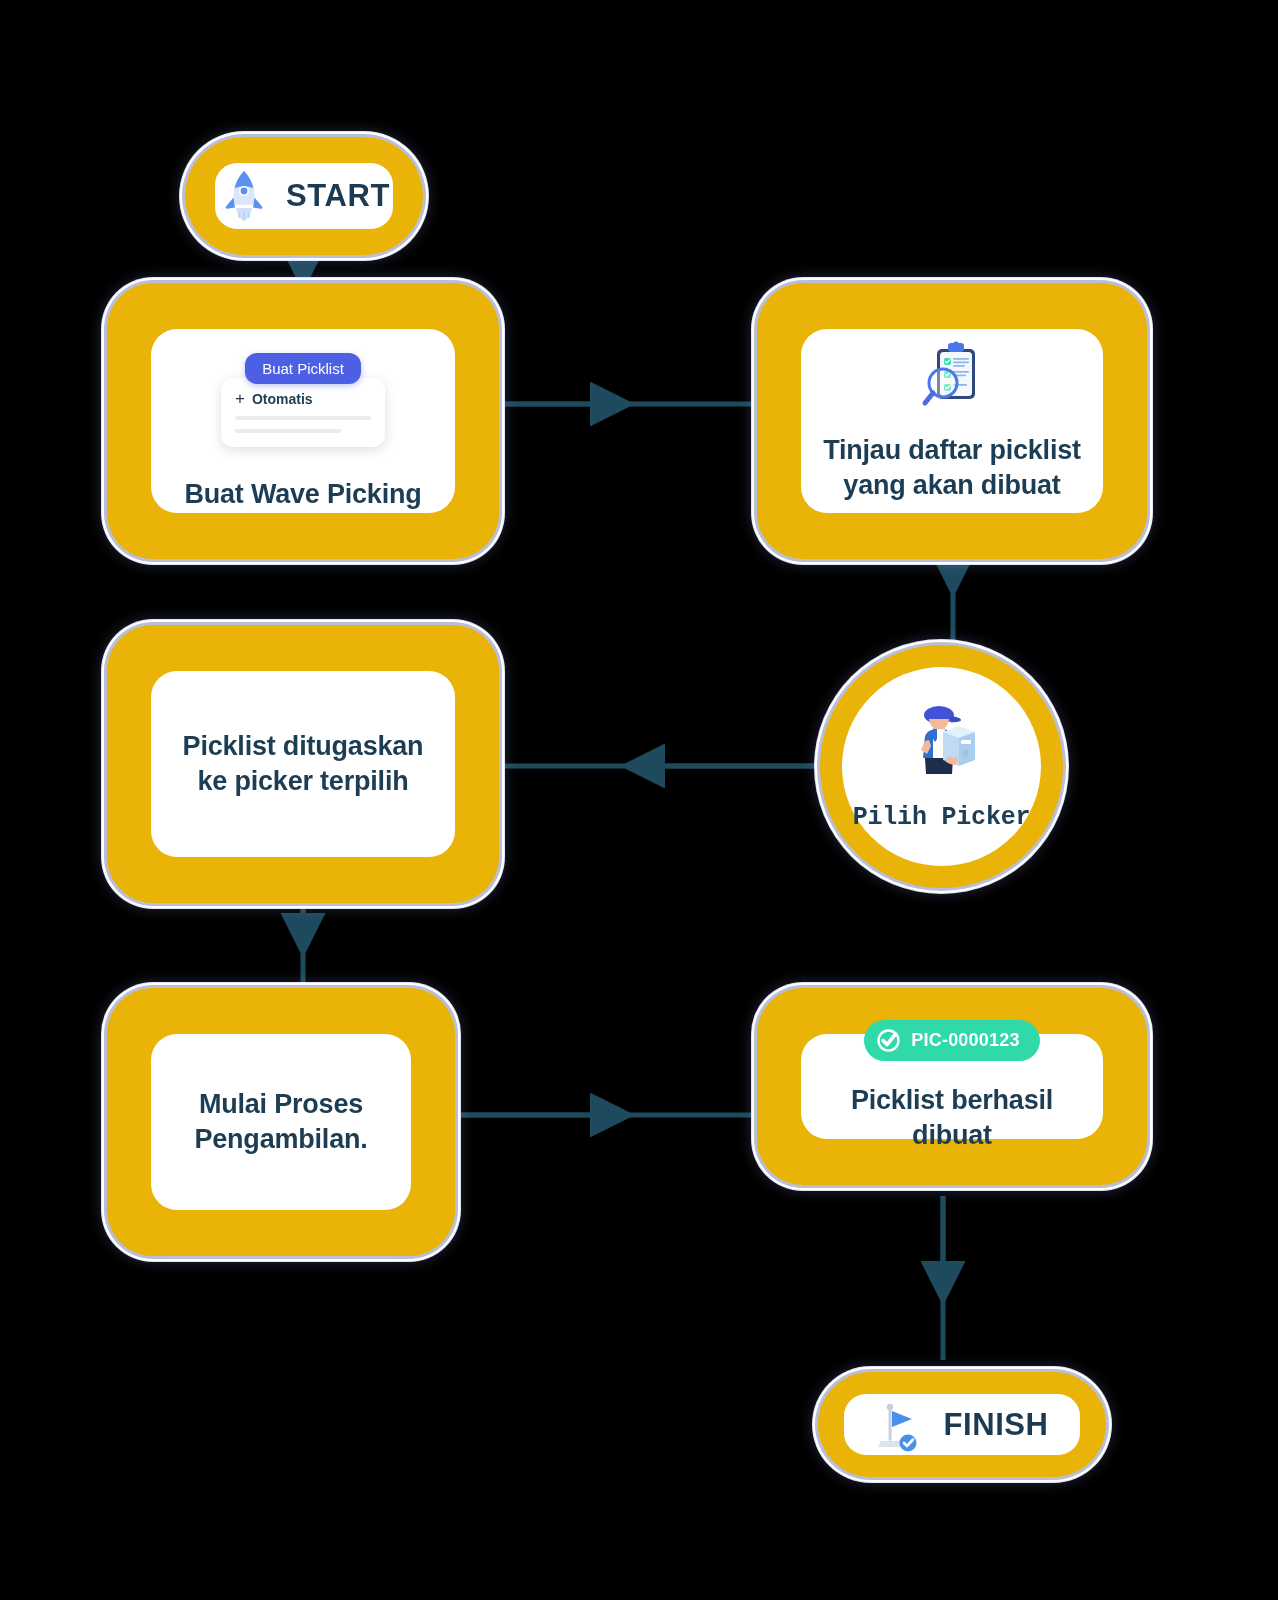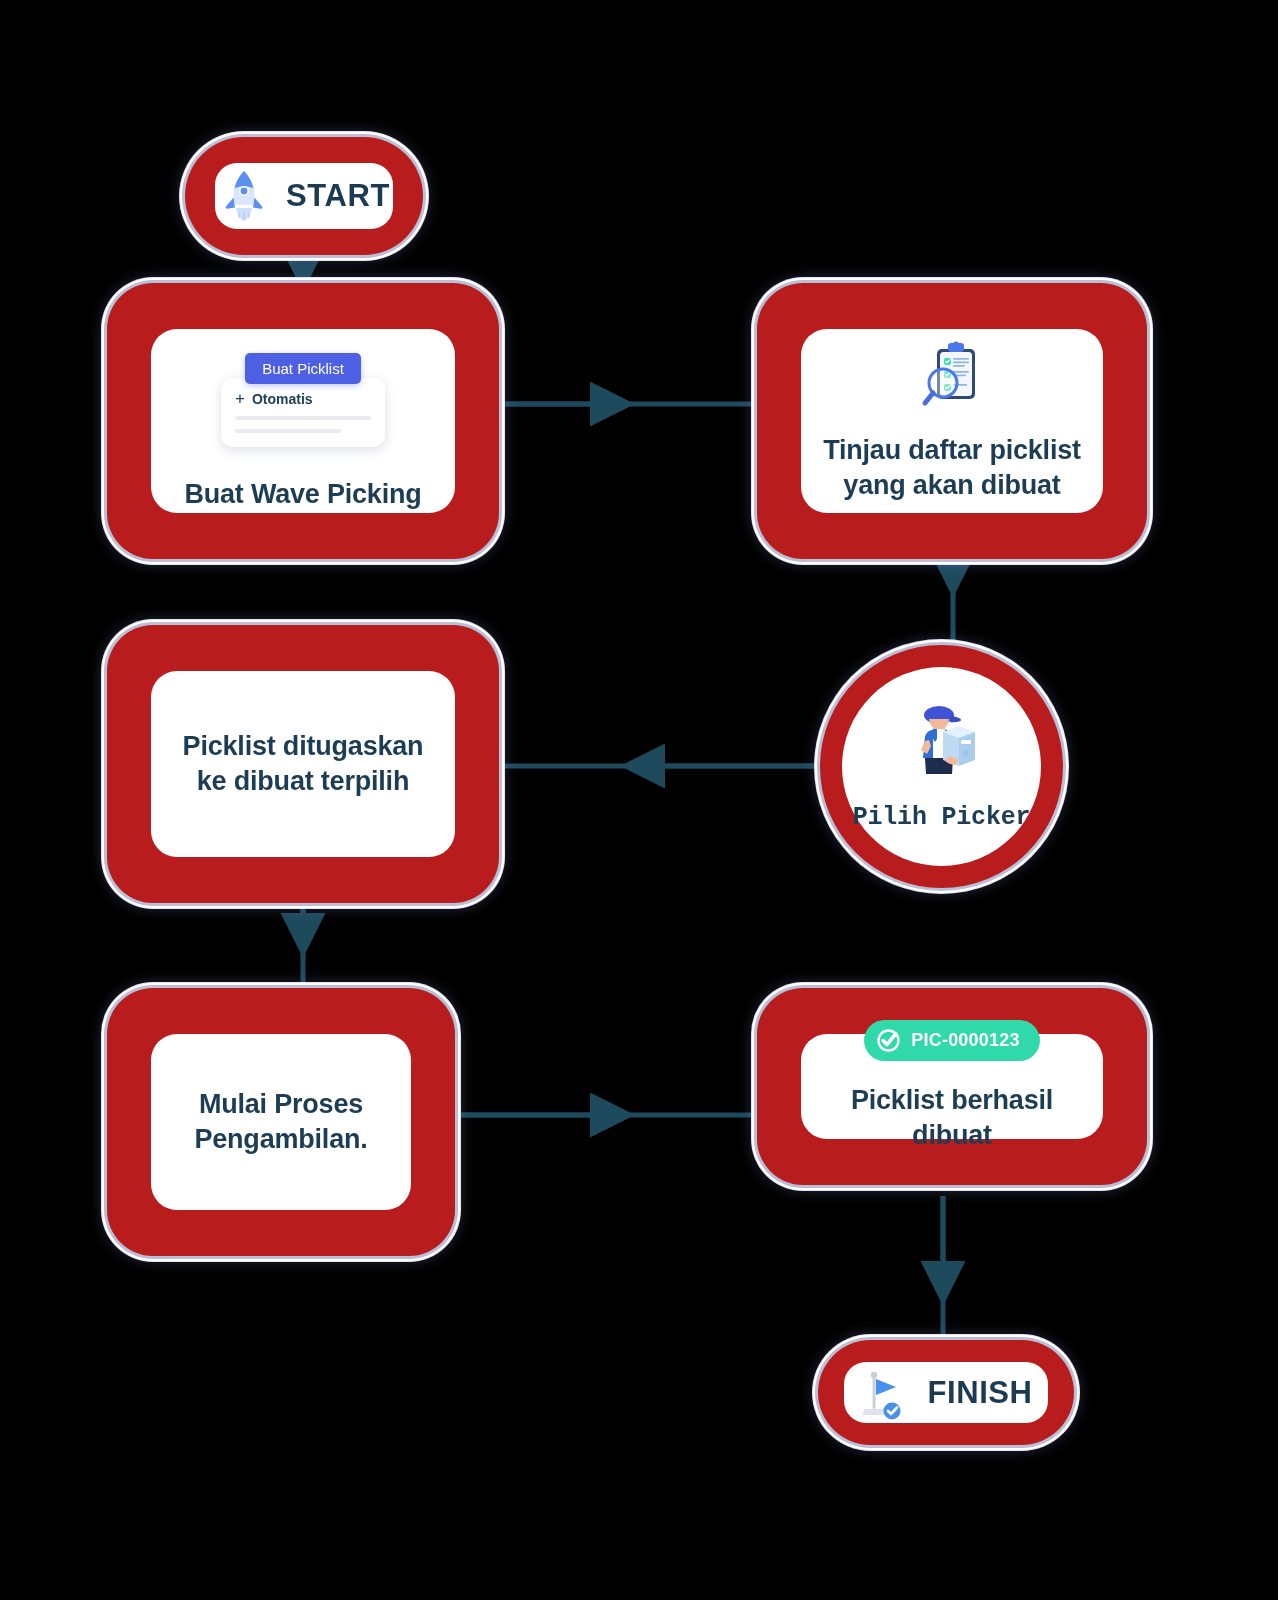--- a/index.html
+++ b/index.html
@@ -24,21 +24,21 @@
     width: 1278px;
     height: 1600px;
     pointer-events: none;
     z-index: 1;
   }
 
   
   .node {
     position: absolute;
     z-index: 2;
-    background: #b91c1c;
+    background: #eab308;
     box-shadow:
       0 0 0 3px #b9bfd8,
       0 0 0 5px #ffffff,
       0 0 0 6px #e3e6f2,
       0 0 14px 6px rgba(120,130,200,0.30);
   }
   .node.rect   { border-radius: 46px; }
   .node.pill   { border-radius: 60px; }
   .node.circle { border-radius: 50%; font-family: Liberation Mono, monospace; }
 
@@ -85,21 +85,21 @@
     display: flex;
     flex-direction: column;
     align-items: center;
   }
   .mock-btn {
     background: #4d5fe3;
     color: #ffffff;
     font-size: 15px;
     font-weight: 500;
     padding: 7px 17px;
-    border-radius: 5px;
+    border-radius: 12px;
     border: none;
     z-index: 2;
     box-shadow: 0 2px 6px rgba(77,95,227,0.35);
   }
   .mock-card {
     margin-top: -6px;
     width: 164px;
     background: #ffffff;
     border-radius: 12px;
     box-shadow: 0 3px 12px rgba(40,50,90,0.16);
@@ -143,21 +143,21 @@
     padding: 8px 20px 8px 12px;
     border-radius: 22px;
     display: flex;
     align-items: center;
     gap: 10px;
     margin-bottom: 22px;
     letter-spacing: 0.2px;
   }
 
   
-  #node-finish { left: 818px; top: 1340px; width: 256px; height: 105px; }
+  #node-finish { left: 818px; top: 1372px; width: 288px; height: 105px; }
   #node-finish > .node-inner { inset: 22px 26px; }
 
   .icon-wrap { display: block; line-height: 0; }
   .node-icon { margin-bottom: 14px; }
 </style>
 </head>
 <body>
 
 <div id="canvas">
 
@@ -275,21 +275,21 @@
         <div>Tinjau daftar picklist</div>
         <div>yang akan dibuat</div>
       </div>
     </div>
   </div>
 
   <div class="node rect" id="node-assign">
     <div class="node-inner">
       <div class="node-label">
         <div>Picklist ditugaskan</div>
-        <div>ke dibuat terpilih</div>
+        <div>ke picker terpilih</div>
       </div>
     </div>
   </div>
 
   <div class="node circle" id="node-picker">
     <div class="node-inner">
       <span class="icon-wrap node-icon">
         <svg width="86" height="86" viewBox="0 0 86 86">
           <ellipse cx="40" cy="15" rx="15" ry="9" fill="#4053d6"></ellipse>
           <path d="M52 16c6 .6 10 2.5 10 4s-5 2.6-11 2.2z" fill="#3a49c4"></path>

